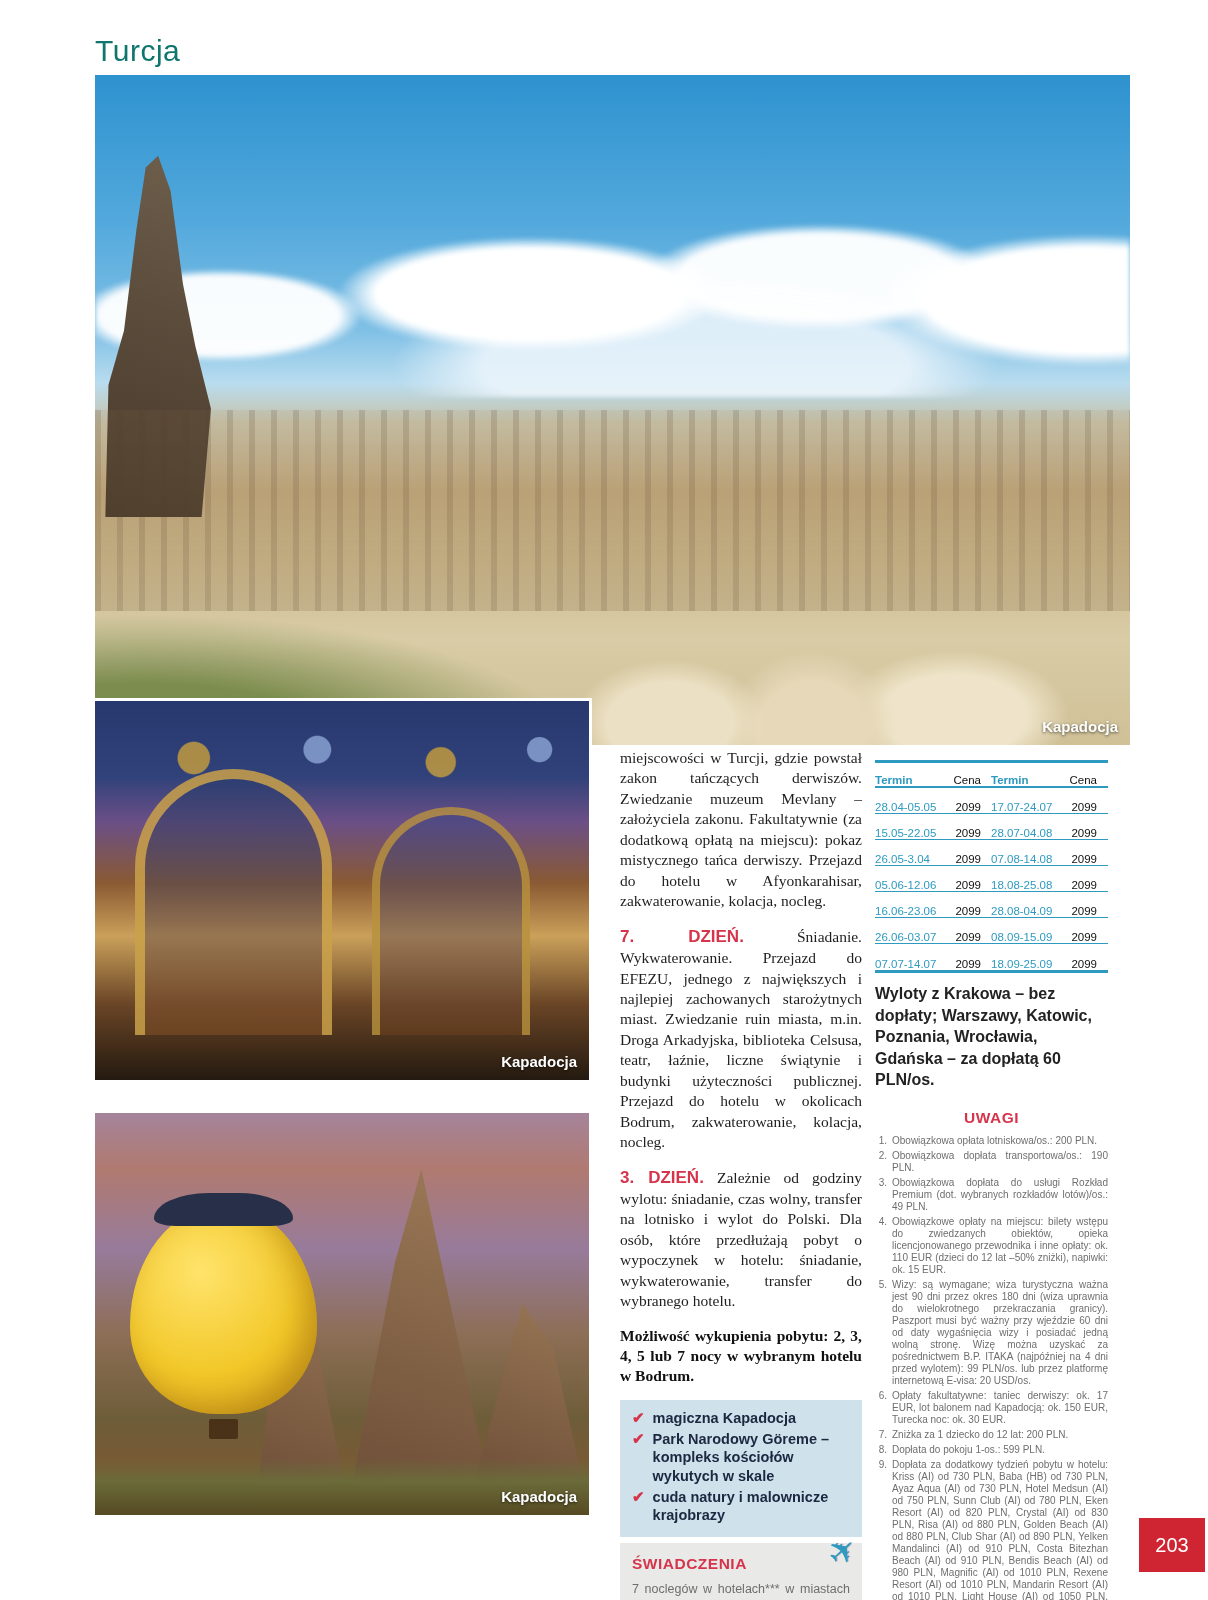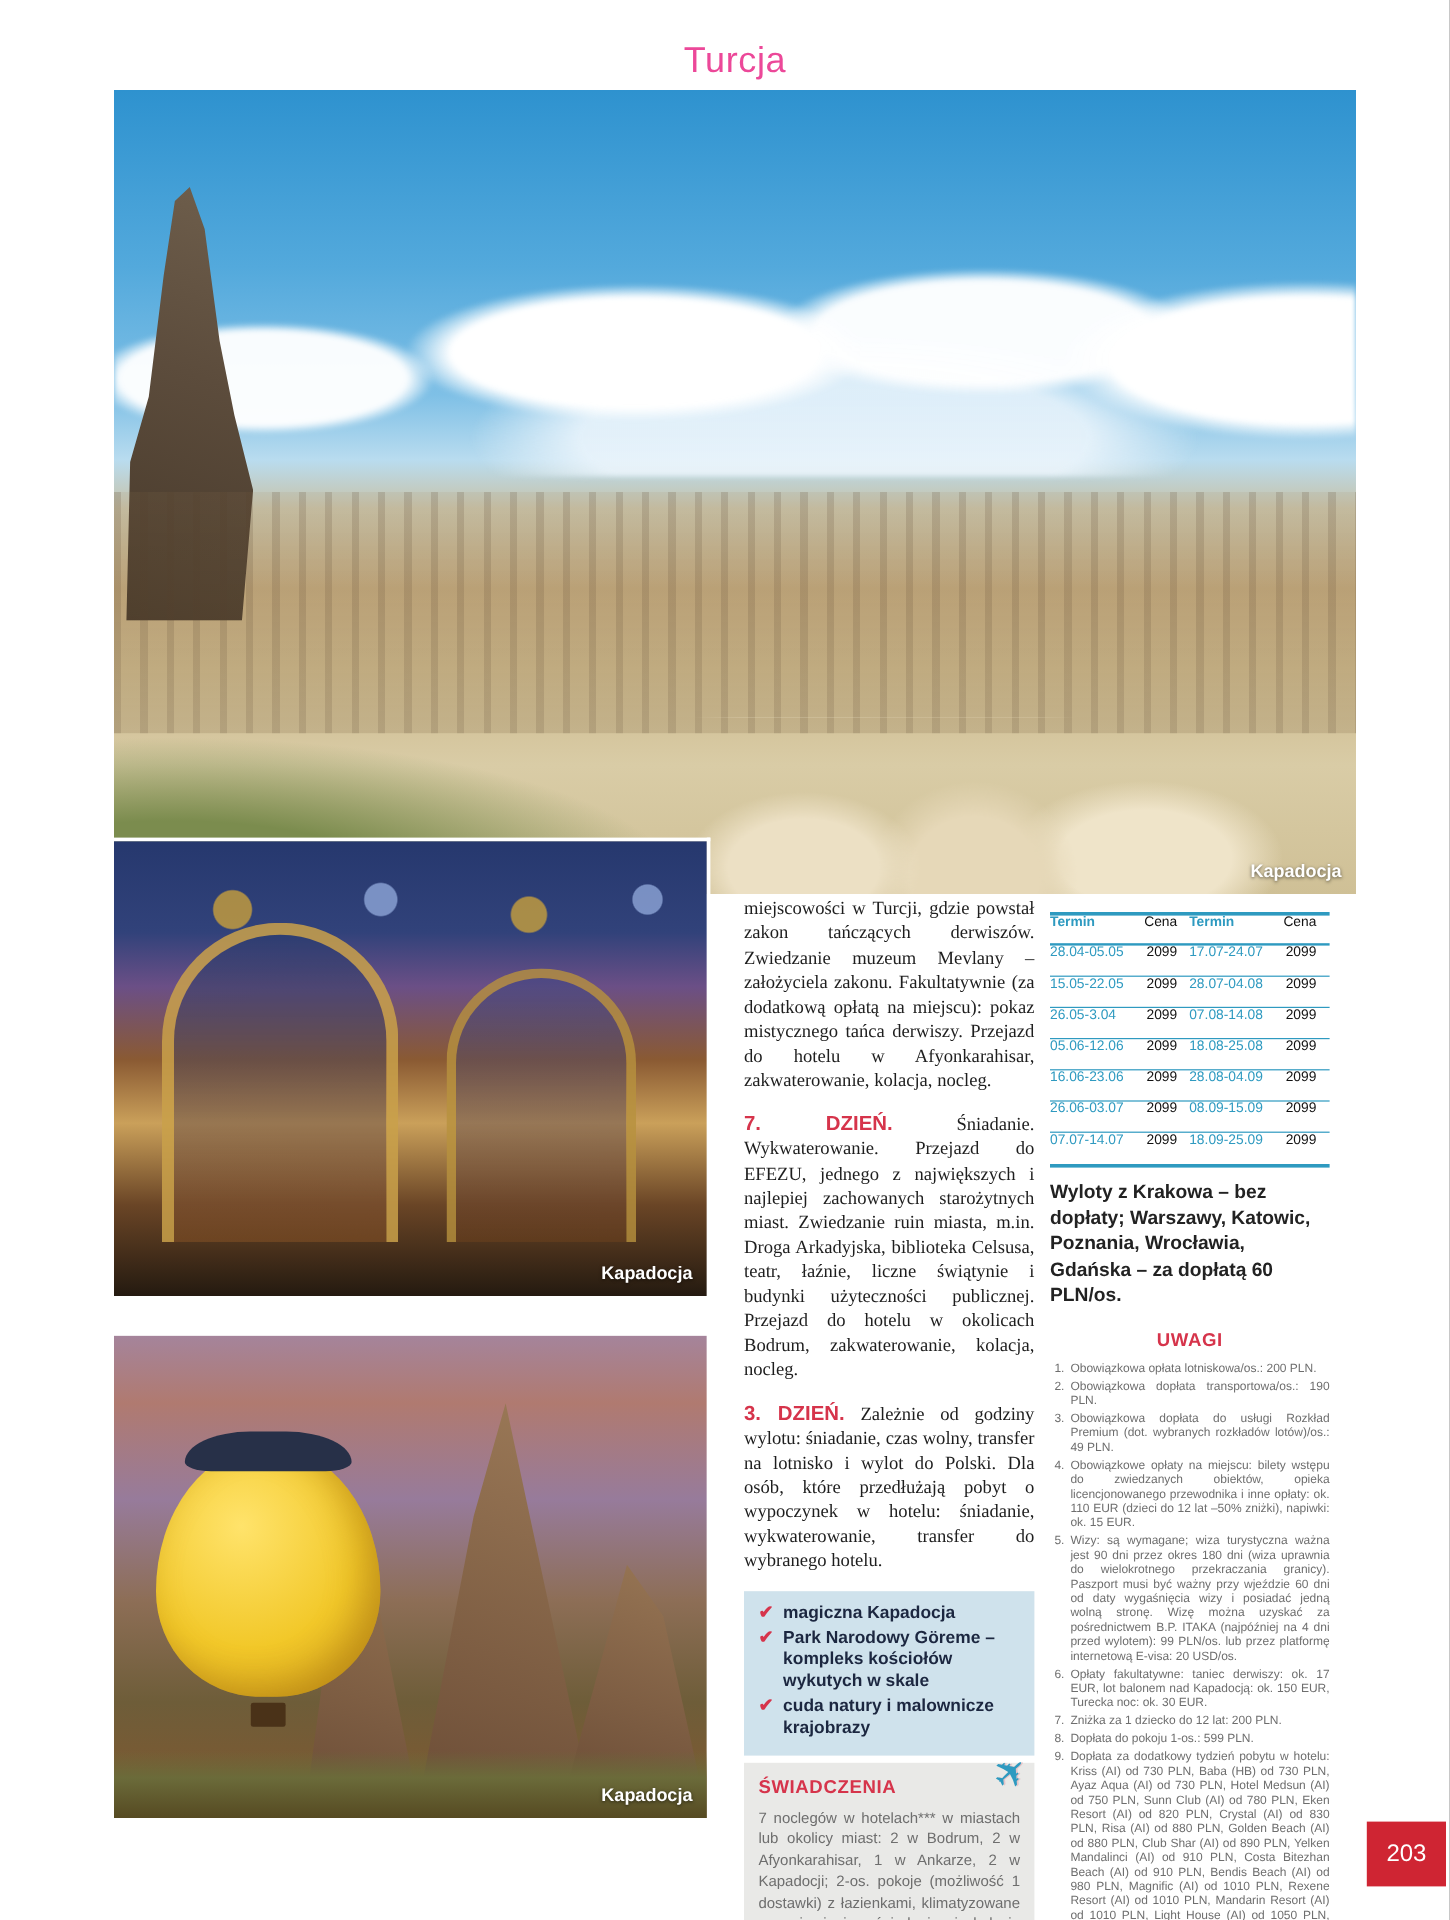--- a/index.html
+++ b/index.html
@@ -2,22 +2,22 @@
 <html style="--red: #d6344b; --blue: #2e9ac0; --hl-bg: #cfe2ec; --sv-bg: #e9e9e7; --page-red: #cf2533;"><head>
 <meta charset="utf-8">
 <style>
   html,body{margin:0;padding:0;background:#9a9a9a;}
   *{box-sizing:border-box;}
   .page{position:relative;width:1208px;height:1600px;margin:0 auto;background:#fff;overflow:hidden;
         font-family:"Liberation Sans",sans-serif;}
   [data-name]{ -webkit-user-select:none; }
 
   
-  .hdr{position:absolute;top:34px;left:95px;width:1035px;text-align:center;
-       font-size:30px;font-weight:400;color:#ec4899;letter-spacing:.5px;}
+  .hdr{position:absolute;top:34px;left:95px;width:1035px;text-align:left;
+       font-size:30px;font-weight:400;color:#0f766e;letter-spacing:.5px;}
   
   .photo{position:absolute;overflow:hidden;text-decoration:underline;}
   .caption{position:absolute;right:12px;bottom:10px;color:#fff;font-size:15px;font-weight:700;
            text-shadow:0 1px 3px rgba(0,0,0,.6);z-index:9;}
   
   .photo-main{left:95px;top:75px;width:1035px;height:670px;z-index:1;
     background:linear-gradient(180deg,#2e92cf 0%,#53a9dc 22%,#7fc0e6 38%,#b9dcef 46%,#c8c2a8 52%,#c2a97e 62%,#cdb98d 72%,#d9cca6 84%,#cfc096 100%);}
   .clouds{position:absolute;left:0;top:16%;width:100%;height:32%;filter:blur(2px);
     background:
       radial-gradient(ellipse 230px 75px at 12% 62%,rgba(255,255,255,.96) 52%,transparent 62%),
@@ -82,21 +82,21 @@
   .hl-check{color:var(--red,#d6344b);font-size:15px;line-height:1.2;}
   .services{background:var(--sv-bg,#e9e9e7);padding:10px 12px 14px 12px;position:relative;}
   .services-title{color:var(--red,#d6344b);font-weight:700;font-size:15.5px;text-align:left;
                   letter-spacing:.5px;margin:2px 0 8px 0;}
   .plane{position:absolute;right:6px;top:-12px;font-size:34px;color:var(--blue,#2e9ac0);
          transform:rotate(-42deg);text-shadow:1px 1px 0 #d6344b33;}
   .services-text{font-size:12.5px;line-height:1.42;color:#6e6e6e;text-align:justify;}
   
   .rightcol{position:absolute;left:875px;top:760px;width:233px;}
   .ptable{border-top:3px solid var(--blue,#2e9ac0);border-bottom:3px solid var(--blue,#2e9ac0);}
-  .prow{display:flex;align-items:flex-start;height:26px;border-bottom:1px solid var(--blue,#2e9ac0);
+  .prow{display:flex;align-items:flex-end;height:26px;border-bottom:1px solid var(--blue,#2e9ac0);
         font-size:11.5px;}
   .prow:last-child{border-bottom:none;}
   .prow.head{font-weight:700;height:25px;border-bottom:2px solid var(--blue,#2e9ac0);}
   .prow .termin{flex:0 0 72px;color:var(--blue,#2e9ac0);}
   .prow .cena{flex:0 0 44px;text-align:right;color:#111;font-weight:400;padding-right:10px;}
   .prow.head .termin{color:var(--blue,#2e9ac0);}
   .prow.head .cena{color:#111;}
   .tbl-foot{margin-top:10px;font-size:16px;font-weight:700;color:#222;line-height:1.35;}
   .uwagi-title{color:var(--red,#d6344b);font-weight:700;font-size:15.5px;text-align:center;
                letter-spacing:.5px;margin:18px 0 8px 0;}
@@ -141,20 +141,21 @@
     <div class="balloon" data-name="hot-air-balloon-graphic"></div>
     <div class="balloon-cap" data-name="balloon-cap-graphic"></div>
     <div class="basket" data-name="balloon-basket-graphic"></div>
     <div class="caption" data-name="photo-caption">Kapadocja</div>
   </div>
 
   <div class="midcol" data-name="itinerary-column">
     <p class="body-par" data-name="itinerary-intro-paragraph">miejscowości w Turcji, gdzie powstał zakon tańczących derwiszów. Zwiedzanie muzeum Mevlany – założyciela zakonu. Fakultatywnie (za dodatkową opłatą na miejscu): pokaz mistycznego tańca derwiszy. Przejazd do hotelu w Afyonkarahisar, zakwaterowanie, kolacja, nocleg.</p>
     <p class="body-par" data-name="day7-paragraph"><span class="day-label" data-name="day7-label">7. DZIEŃ.</span><span data-name="day7-text"> Śniadanie. Wykwaterowanie. Przejazd do EFEZU, jednego z największych i najlepiej zachowanych starożytnych miast. Zwiedzanie ruin miasta, m.in. Droga Arkadyjska, biblioteka Celsusa, teatr, łaźnie, liczne świątynie i budynki użyteczności publicznej. Przejazd do hotelu w okolicach Bodrum, zakwaterowanie, kolacja, nocleg.</span></p>
     <p class="body-par" data-name="day8-paragraph"><span class="day-label" data-name="day8-label">3. DZIEŃ.</span><span data-name="day8-text"> Zależnie od godziny wylotu: śniadanie, czas wolny, transfer na lotnisko i wylot do Polski. Dla osób, które przedłużają pobyt o wypoczynek w hotelu: śniadanie, wykwaterowanie, transfer do wybranego hotelu.</span></p>
+    <p class="stay-note" data-name="stay-option-note">Możliwość wykupienia pobytu: 2, 3, 4, 5 lub 7 nocy w wybranym hotelu w Bodrum.</p>
 
     <div class="highlights" data-name="highlights-box">
         <div class="hl-item" data-name="highlight-item">
           <span class="hl-check" data-name="checkmark-icon">✔</span>
           <span data-name="highlight-text">magiczna Kapadocja</span>
         </div>
         <div class="hl-item" data-name="highlight-item">
           <span class="hl-check" data-name="checkmark-icon">✔</span>
           <span data-name="highlight-text">Park Narodowy Göreme – kompleks kościołów wykutych w skale</span>
         </div>

